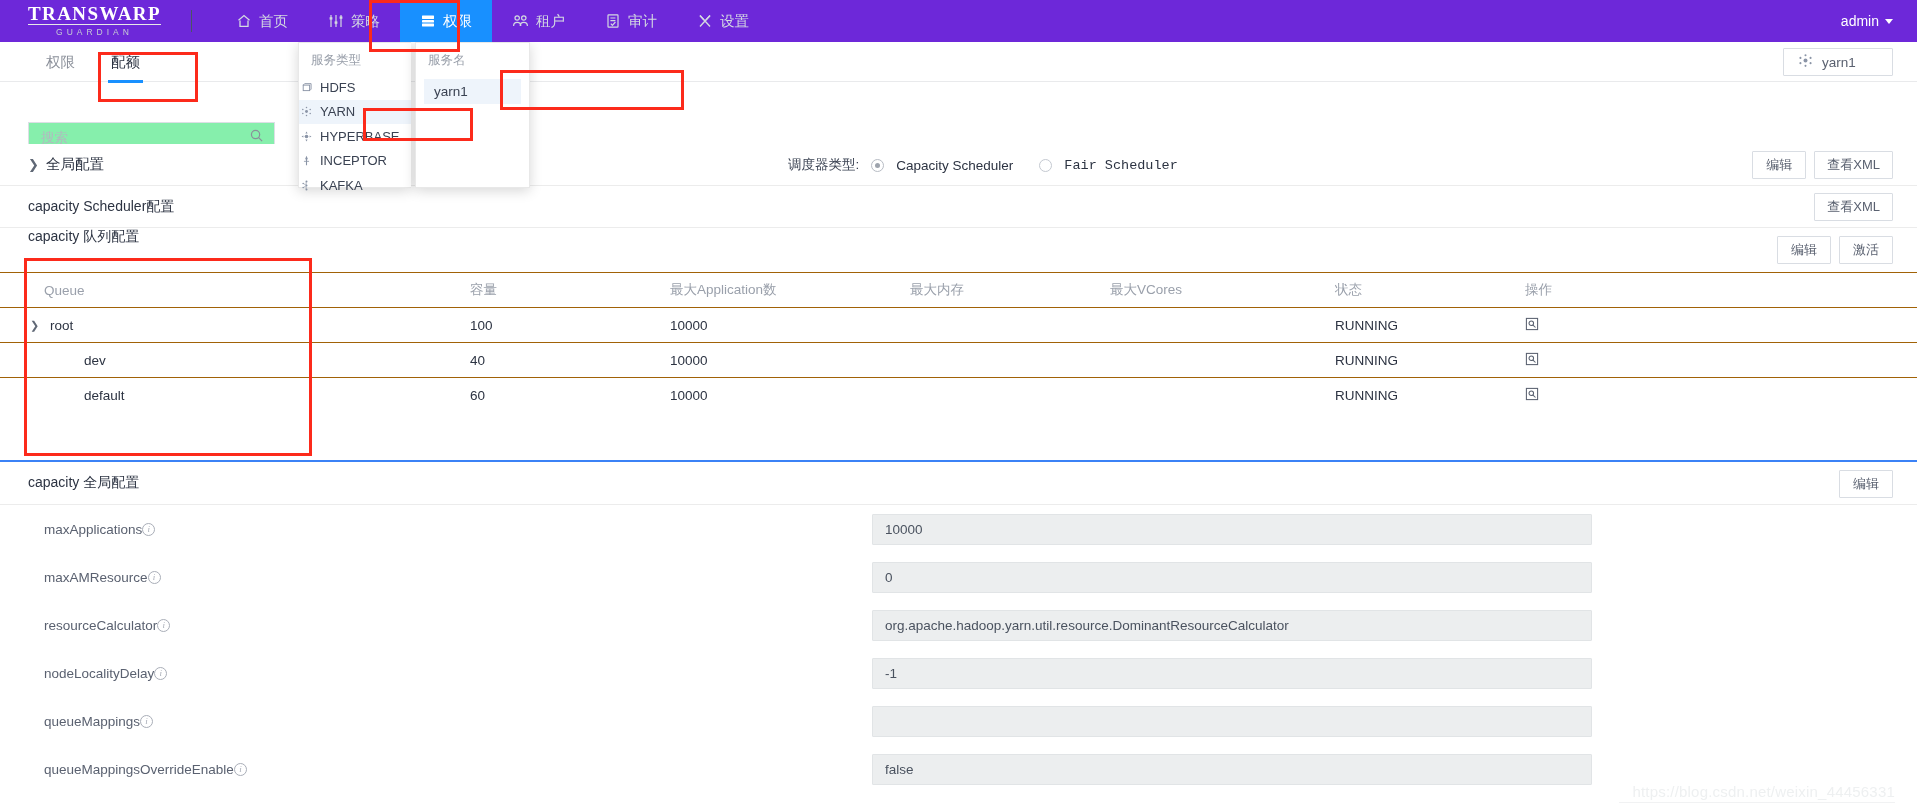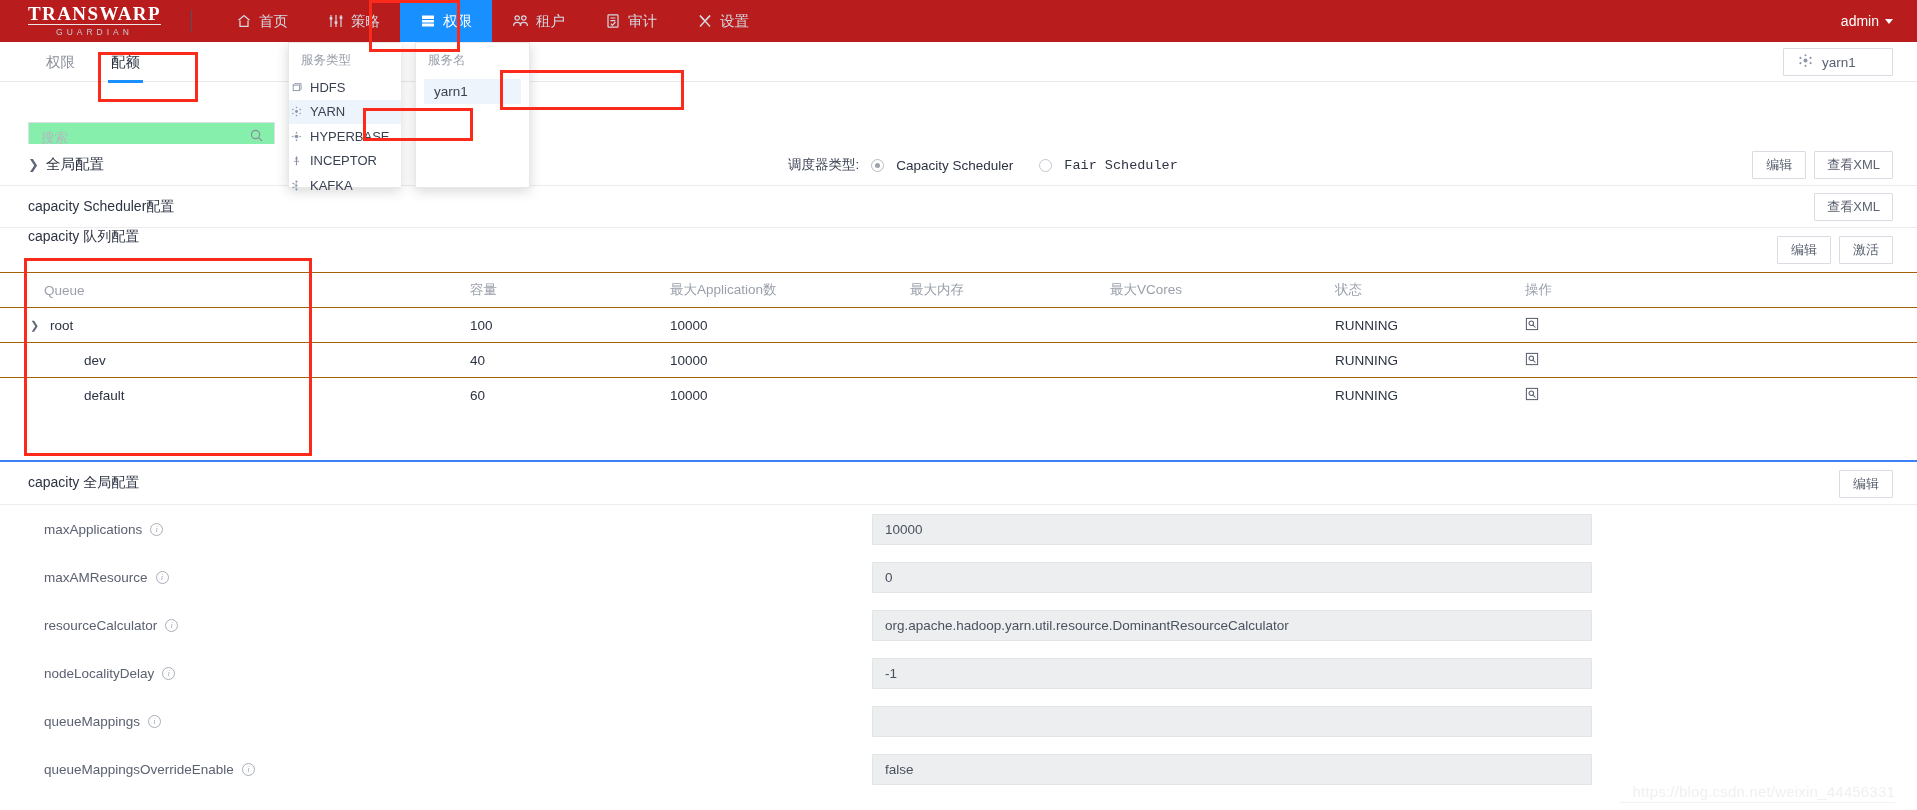--- a/index.html
+++ b/index.html
@@ -9,21 +9,21 @@
     overflow: hidden;
     background: #ffffff;
     font-family: "Liberation Sans", "DejaVu Sans", sans-serif;
     -webkit-font-smoothing: antialiased;
   }
   .page { position: relative; width: 1917px; height: 810px; background:#fff; }
 
   
   .navbar {
     position: absolute; top:0; left:0; width:1917px; height:42px;
-    background:#b91c1c; display:flex; align-items:center;
+    background:#6d28d9; display:flex; align-items:center;
     z-index: 30;
   }
   .brand { margin-left: 28px; display:flex; flex-direction:column; align-items:center; }
   .brand-main {
     color:#ffffff; font-size:19px; font-weight:bold; letter-spacing:1.4px;
     font-family:"Liberation Serif", serif; line-height:18px;
     border-bottom: 1px solid #e8e8e8; padding-bottom:1px;
   }
   .brand-sub { color:#c6cbd4; font-size:8.5px; letter-spacing:4px; margin-top:2px; }
   .brand-divider { width:1px; height:22px; background:#4a5466; margin:0 24px 0 30px; }
@@ -39,21 +39,21 @@
 
   .nav-right {
     margin-left:auto; margin-right:24px; color:#ffffff; font-size:14px;
     display:flex; align-items:center; gap:6px; cursor:pointer;
   }
   .caret-down { width:0;height:0;border-left:4px solid transparent;border-right:4px solid transparent;border-top:5px solid #ffffff; }
   .svc-col {
     position:absolute; top:42px; background:#fff; border:1px solid #e8e8e8;
     box-shadow:0 3px 12px rgba(0,0,0,.16); z-index:26;
   }
-  .svc-col-left { left:288px; width:113px; height:146px; border-right:none; }
+  .svc-col-left { left:298px; width:113px; height:146px; border-right:none; }
   .svc-col-right { left:415px; width:115px; height:146px; }
   .svc-head { color:#9aa0ab; font-size:12.5px; padding:9px 0 6px 12px; }
   .svc-item {
     display:flex; align-items:center; gap:8px; height:24.5px;
     padding-left:1px; color:#3a4252; font-size:13px; cursor:pointer; white-space:nowrap;
   }
   .svc-item.sel { background:#eef4fb; }
   .svc-item .ico { width:12px; height:12px; display:flex; align-items:center; justify-content:center; color:#8a94a6; }
   .svc-name {
     margin:4px 8px 0 8px; background:#eef4fb; color:#3a4252; font-size:13.5px;
@@ -161,21 +161,21 @@
 
   
   .sec-capglob {
     position:absolute; left:0; top:460px; width:1917px; height:44px;
     background:#fff; border-top:2px solid #3b82f6; display:flex; align-items:center;
   }
   .formarea { position:absolute; left:0; top:504px; width:1917px; border-top:1px solid #ececec; }
   .frow { display:flex; align-items:center; height:48px; width:1917px; }
   .flabel {
     width:872px; padding-left:44px; font-size:13.5px; color:#5a6170;
-    display:flex; align-items:center; gap:8px;
+    display:flex; align-items:center; 
   }
   .info-i {
     width:13px; height:13px; border-radius:50%; border:1px solid #a9aeb8;
     color:#a9aeb8; font-size:9px; line-height:11px; text-align:center;
     font-family:"Liberation Serif", serif; font-style:italic; flex:none;
   }
   .fvalue {
     width:720px; height:31px; background:#eceeef; border:1px solid #e1e4e6;
     display:flex; align-items:center; padding-left:12px;
     font-size:13.5px; color:#4a525f; border-radius:1px;

